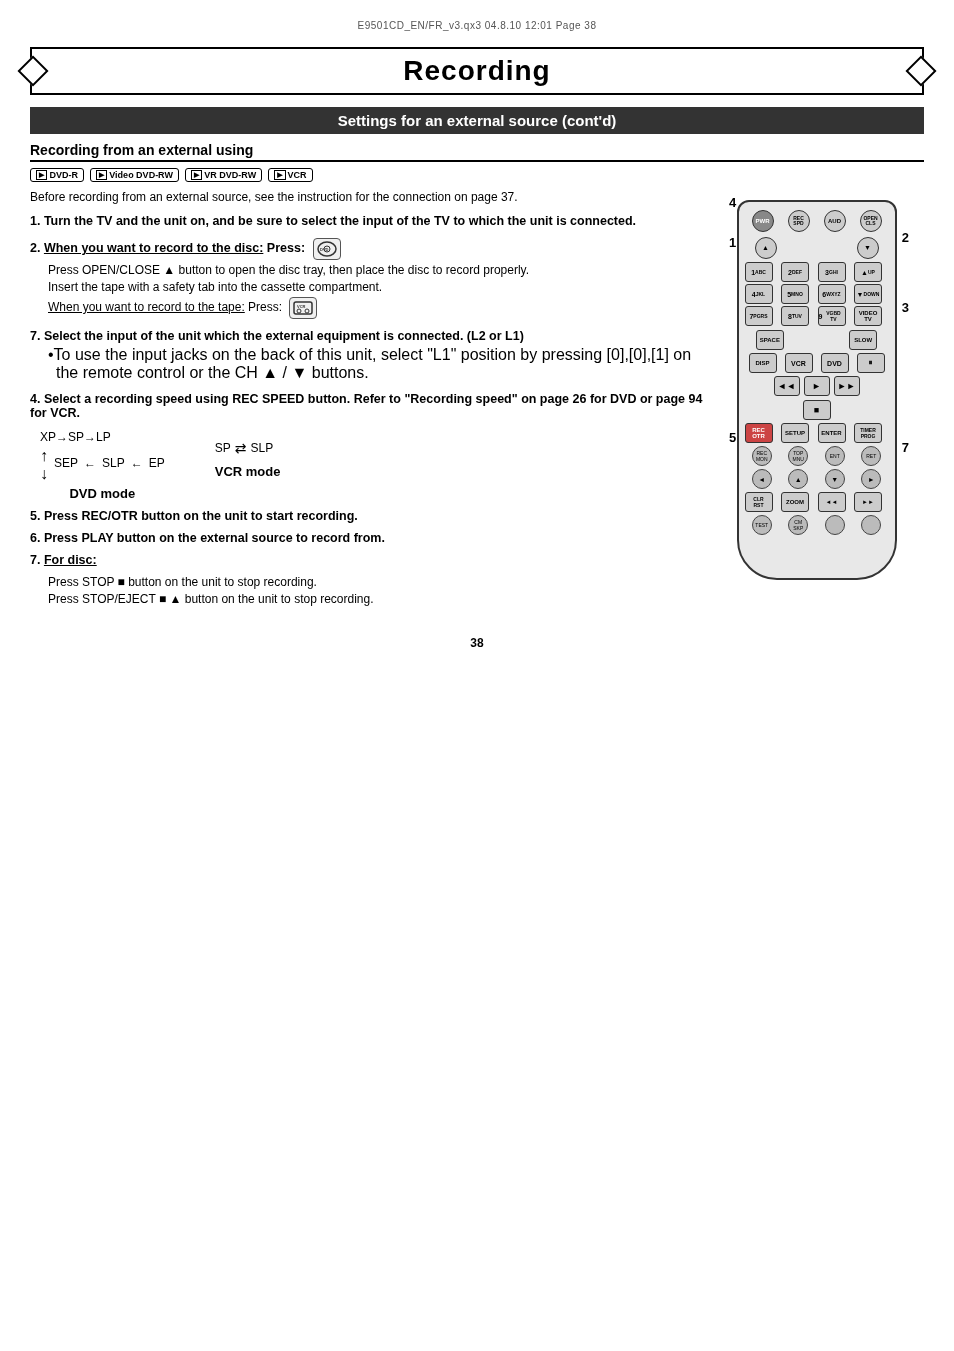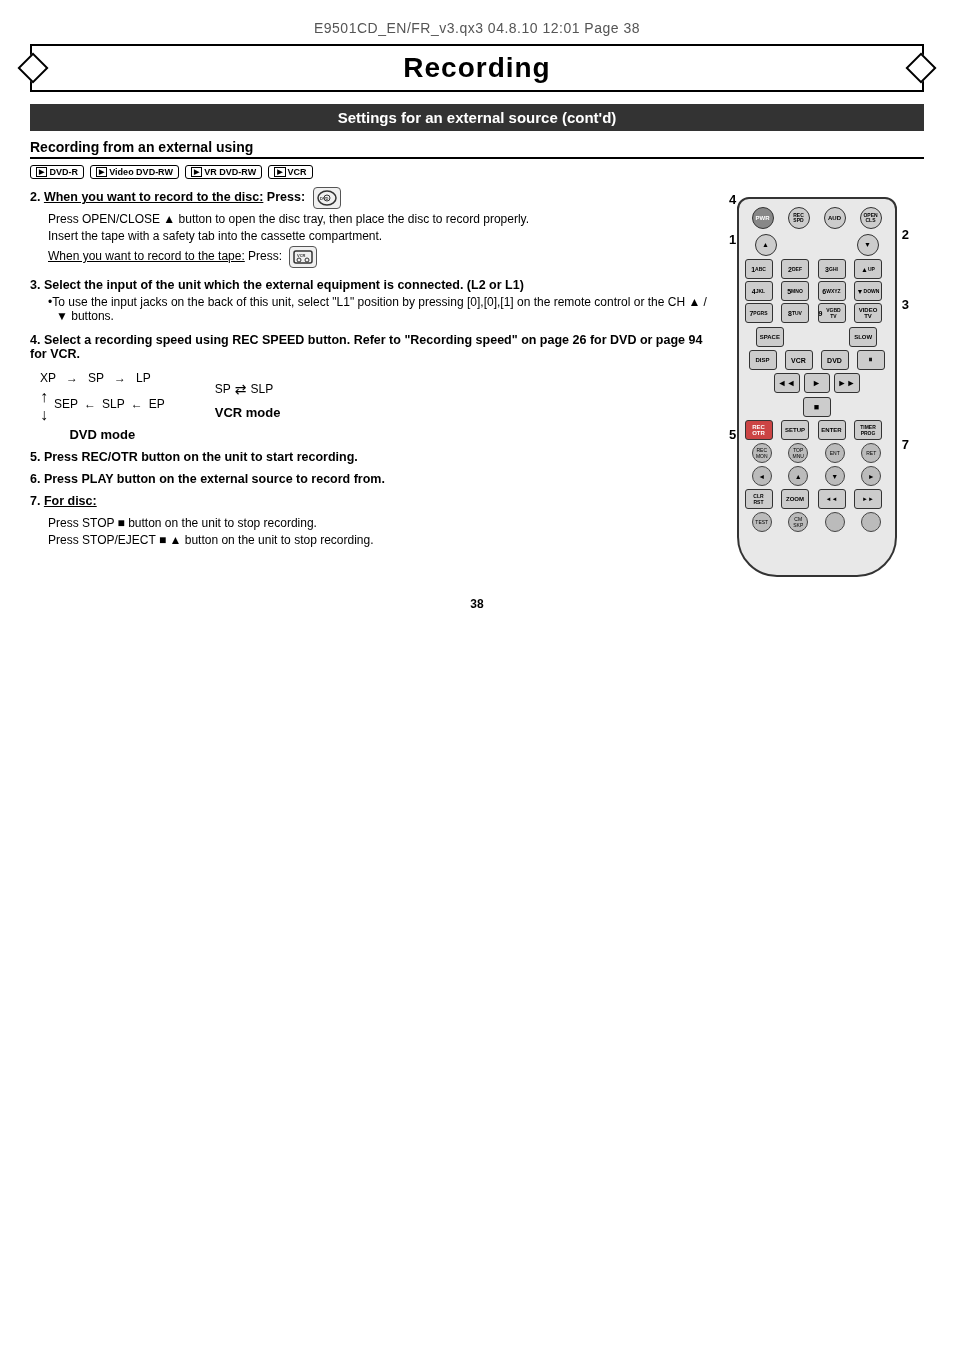--- a/index.html
+++ b/index.html
@@ -12,24 +12,24 @@
       color: #000;
     }
     .page {
       width: 954px;
       min-height: 1351px;
       padding: 20px 30px 30px 30px;
       position: relative;
     }
     
     .meta-line {
-      font-size: 14px;
+      font-size: 10px;
       color: #555;
       text-align: center;
-      margin-bottom: 8px;
+      margin-bottom: 16px;
       letter-spacing: 0.5px;
     }
     
     .main-title-box {
       border: 2px solid #000;
       text-align: center;
       padding: 6px 0;
       margin-bottom: 12px;
       position: relative;
     }
@@ -270,21 +270,21 @@
       font-size: 12px;
       padding-left: 20px;
     }
     .speed-diagram-wrapper {
       display: flex;
       gap: 30px;
       margin: 8px 0 8px 10px;
       align-items: flex-start;
     }
     .bullet-item {
-      font-size: 12px;
+      font-size: 16px;
       margin-left: 18px;
       margin-bottom: 3px;
       text-indent: -8px;
       padding-left: 8px;
     }
   </style>
 </head>
 <body>
 
 <div class="page">
@@ -317,21 +317,27 @@
     <div class="format-icon">
       <span style="font-size:7px;border:1px solid #000;padding:0 2px;">▶</span>
       <span>VCR</span>
     </div>
   </div>
 
   <div class="content-area">
 
     <div class="left-column">
 
-
+      <p class="intro-text">Before recording from an external source, see the instruction for the connection on page 37.</p>
+
+      <div class="step">
+        <div class="step-line">
+          <span>1. </span><span>Turn the TV and the unit on, and be sure to select the input of the TV to which the unit is connected.</span>
+        </div>
+      </div>
 
       <div class="step">
         <div class="step-line">
           <span>2. </span><span class="underline">When you want to record to the disc:</span><span>  Press: </span>
           <span class="inline-icon" style="border-radius:4px; background:#f0f0f0; font-size:7px; width:28px; height:22px;">
             <svg width="22" height="18" viewBox="0 0 22 18">
               <ellipse cx="11" cy="9" rx="9" ry="7" stroke="#333" stroke-width="1.5" fill="none"></ellipse>
               <ellipse cx="11" cy="9" rx="3" ry="3" stroke="#333" stroke-width="1" fill="none"></ellipse>
               <text x="4" y="11" font-size="4" fill="#333" font-weight="bold">DVD</text>
             </svg>
@@ -351,37 +357,37 @@
               <circle cx="7" cy="12" r="2" stroke="#333" stroke-width="1" fill="none"></circle>
               <circle cx="15" cy="12" r="2" stroke="#333" stroke-width="1" fill="none"></circle>
               <text x="5" y="9" font-size="4" fill="#333" font-weight="bold">VCR</text>
             </svg>
           </span>
         </div>
       </div>
 
       <div class="step">
         <div class="step-line">
-          3. Select the input of the unit which the external equipment is connected. (L2 or L1)
+          7. Select the input of the unit which the external equipment is connected. (L2 or L1)
         </div>
         <div class="bullet-item">
           •To use the input jacks on the back of this unit, select "L1" position by pressing [0],[0],[1] on the remote control or the CH ▲ / ▼ buttons.
         </div>
       </div>
 
       <div class="step">
         <div class="step-line">
           4. <strong>Select a recording speed using REC SPEED button.</strong> Refer to "Recording speed" on page 26 for DVD or page 94 for VCR.
         </div>
       </div>
 
       <div class="speed-diagram-wrapper">
 
         <div class="dvd-speed-section">
-          <div style="display:flex; align-items:center; gap:10px; margin-bottom:4px;">
+          <div style="display:flex; align-items:center; gap:0; margin-bottom:4px;">
             <span>XP</span>
             <span>→</span>
             <span>SP</span>
             <span>→</span>
             <span>LP</span>
           </div>
           <div style="display:flex; align-items:flex-start; gap:0; margin-bottom:4px;">
             <div style="display:flex; flex-direction:column; align-items:center; margin-right:6px;">
               <span style="font-size:16px; line-height:1;">↑</span>
               <span style="font-size:16px; line-height:1; margin-top:2px;">↓</span>

